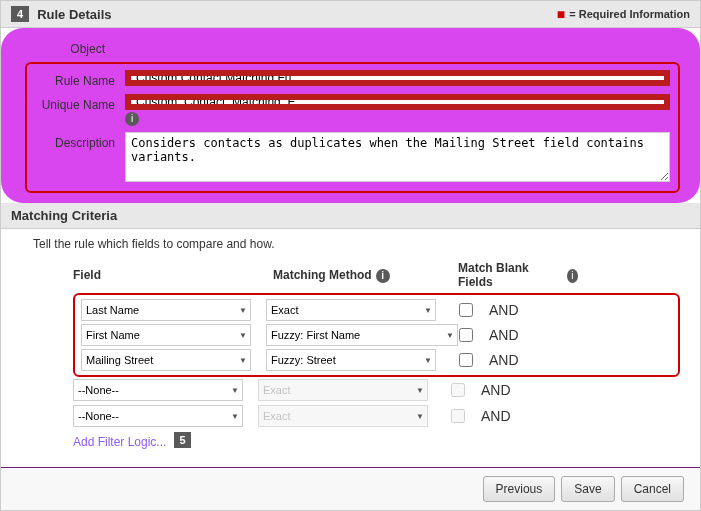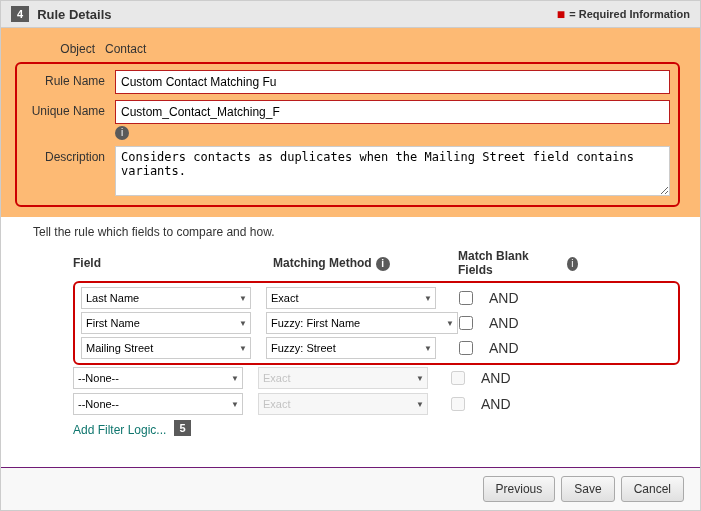--- a/index.html
+++ b/index.html
@@ -45,44 +45,45 @@
       display: flex;
       align-items: center;
       gap: 4px;
     }
     .required-dot {
       color: #cc0000;
       font-weight: bold;
       font-size: 14px;
     }
     .rule-details-body {
-      padding: 10px 20px 10px 14px;
-      background: #fdba74;
+      padding: 10px 20px 10px 24px;
+      background: #d946ef;
+      border-radius: 22px;
     }
     .form-row {
       display: flex;
       align-items: flex-start;
       margin-bottom: 6px;
     }
     .form-label {
       width: 90px;
       text-align: right;
       padding-right: 10px;
       padding-top: 4px;
       color: #333;
       font-size: 12px;
       flex-shrink: 0;
     }
     .form-field {
       flex: 1;
     }
     .form-input {
       width: 100%;
-      height: 24px;
-      border: 1px solid #b91c1c;
+      height: 16px;
+      border: 6px solid #b91c1c;
       padding: 2px 5px;
       font-size: 12px;
       background: #fff;
     }
     .form-textarea {
       width: 100%;
       height: 50px;
       border: 1px solid #ccc;
       padding: 3px 5px;
       font-size: 12px;
@@ -199,21 +200,21 @@
       padding: 4px 6px;
       margin-bottom: 2px;
     }
     .criteria-outlined .criteria-row {
       margin-bottom: 3px;
     }
     .criteria-outlined .criteria-row:last-child {
       margin-bottom: 0;
     }
     .add-filter-link {
-      color: #0f766e;
+      color: #8b5cf6;
       text-decoration: none;
       font-size: 12px;
       cursor: pointer;
       margin-left: 40px;
       display: inline-block;
       margin-top: 4px;
       text-align: center;
     }
     .step-badge-5 {
       display: inline-block;
@@ -268,21 +269,20 @@
       </div>
       <div class="required-info">
         <span class="required-dot">■</span>
         <span>= Required Information</span>
       </div>
     </div>
 
     <div class="rule-details-body">
       <div class="form-row">
         <div class="form-label">Object</div>
-        <div class="form-field object-value">Contact</div>
       </div>
 
       <div class="outlined-group">
         <div class="form-row">
           <div class="form-label">Rule Name</div>
           <div class="form-field">
             <input class="form-input" type="text" value="Custom Contact Matching Fu" style="">
           </div>
         </div>
         <div class="form-row">
@@ -297,20 +297,23 @@
           <div class="form-label">Description</div>
           <div class="form-field">
             <textarea class="form-textarea" style="">Considers contacts as duplicates when the Mailing Street field contains variants.</textarea>
           </div>
         </div>
       </div>
     </div>
   </div>
 
   <div class="matching-section">
+    <div class="section-header">
+      <span>Matching Criteria</span>
+    </div>
 
     <div class="matching-body">
       <div class="matching-hint">Tell the rule which fields to compare and how.</div>
 
       <div class="criteria-header">
         <div class="col-field">
           <span class="col-label">Field</span>
         </div>
         <div class="col-method" style="margin-left:10px;">
           <span class="col-label">

